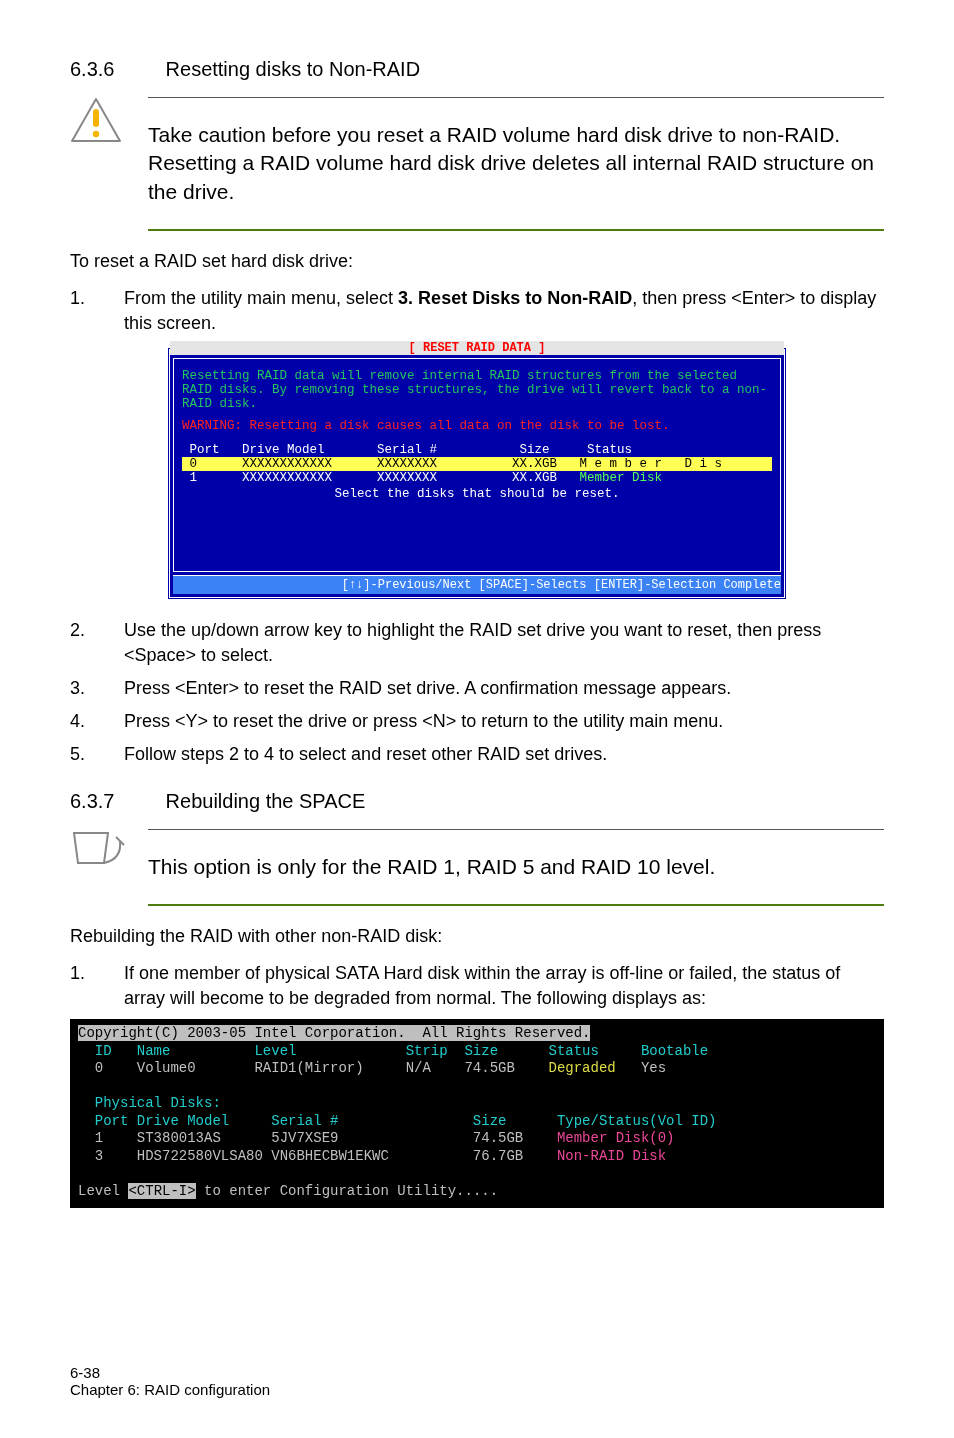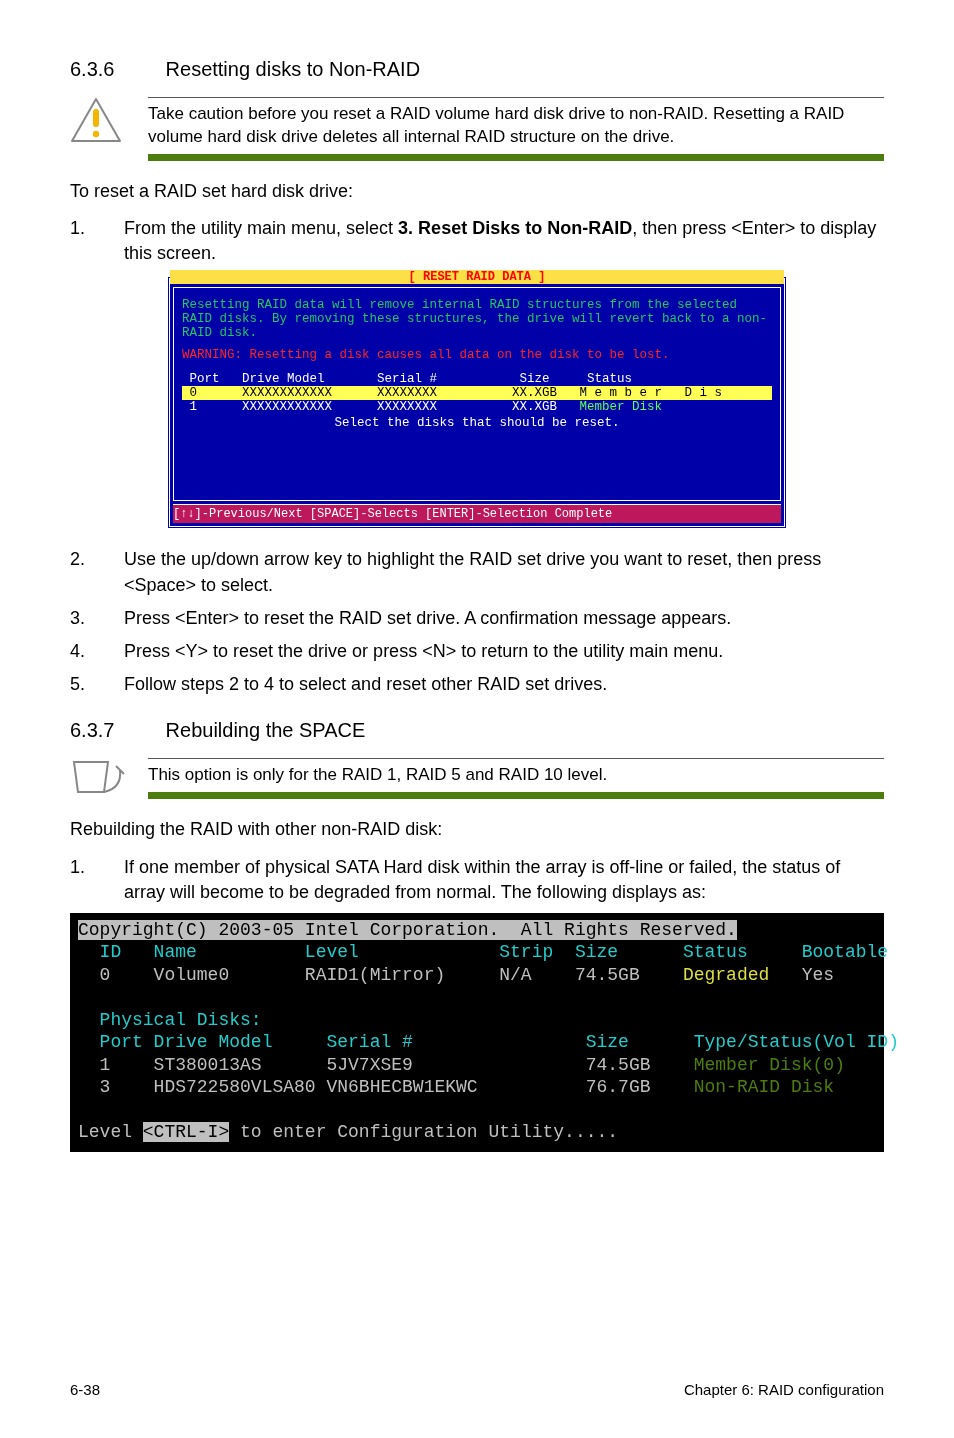--- a/index.html
+++ b/index.html
@@ -25,25 +25,25 @@
   }
   .icon-col { flex: 0 0 58px; }
   .icon-caution {
     width: 52px; height: 46px; display:block;
   }
   .icon-note {
     width: 56px; height: 40px; display:block;
   }
   .note-text, .caution-text {
     flex: 1;
-    font-size: 17px;
+    font-size: 21px;
     line-height: 1.35;
     border-top: 1px solid #555;
-    border-bottom: 7px solid #4d7c0f;
-    padding: 5px 0;
+    border-bottom: 2px solid #4d7c0f;
+    padding: 23px 0;
   }
   .body-p {
     font-size: 18px;
     line-height: 1.4;
     margin: 12px 0;
   }
   .step {
     display: flex;
     gap: 22px;
     font-size: 18px;
@@ -62,74 +62,75 @@
     border: 3px double #fff;
     font-family: "Courier New", monospace;
     font-size: 12.5px;
     color: #fff;
     position: relative;
     padding: 0;
   }
   .bios-title {
     text-align: center;
     color: #ff0000;
-    background: #fde047;
+    background: #e5e5e5;
     font-weight: bold;
     margin-top: -9px;
     font-size: 12px;
   }
   .bios-inner {
     border: 1px solid #fff;
     margin: 3px;
     padding: 10px 8px;
   }
   .bios-yellow { color: #22c55e; white-space: pre-wrap; }
   .bios-red { color: #ff2222; white-space: pre-wrap; margin-top:8px;}
   .bios-head { color:#fff; white-space: pre; margin-top:10px;}
   .bios-row { white-space: pre; }
   .bios-row .g { color:#55ff55; }
   .bios-sel { background:#ffff55; color:#000; white-space:pre; }
   .bios-center { text-align:center; color:#fff; margin-top:2px;}
   .bios-foot {
-    background: #be185d;
+    background: #3b82f6;
     color:#fff;
-    text-align:left;
+    text-align:right;
     border-top:1px solid #fff;
     padding:2px 0;
     font-size:12px;
     margin: 0 3px 3px 3px;
   }
 
   
   .term {
     width: 814px;
     background: #000;
     font-family: "Courier New", monospace;
-    font-size: 18px;
+    font-size: 14px;
     color: #bfbfbf;
     padding: 6px 8px 8px 8px;
     margin-top: 8px;
     line-height: 1.25;
   }
   .term .inv { background:#bfbfbf; color:#000; }
   .term .cyan { color: #22cccc; }
   .term .yellow { color: #dddd44; }
-  .term .green { color: #4d7c0f; }
+  .term .green { color: #ec4899; }
   .term pre { white-space: pre; font-family: inherit; }
 
   .footer {
     position: absolute;
     bottom: 40px;
     left: 70px;
     right: 70px;
     display:flex;
     justify-content: space-between;
     font-size: 15px;
     color:#000;
     border-top: 0;
+    flex-direction: column;
   }
 </style>
 </head>
 <body>
 
 <div class="h2">
   <span class="num">6.3.6</span>
   <span>Resetting disks to Non-RAID</span>
 </div>
 

